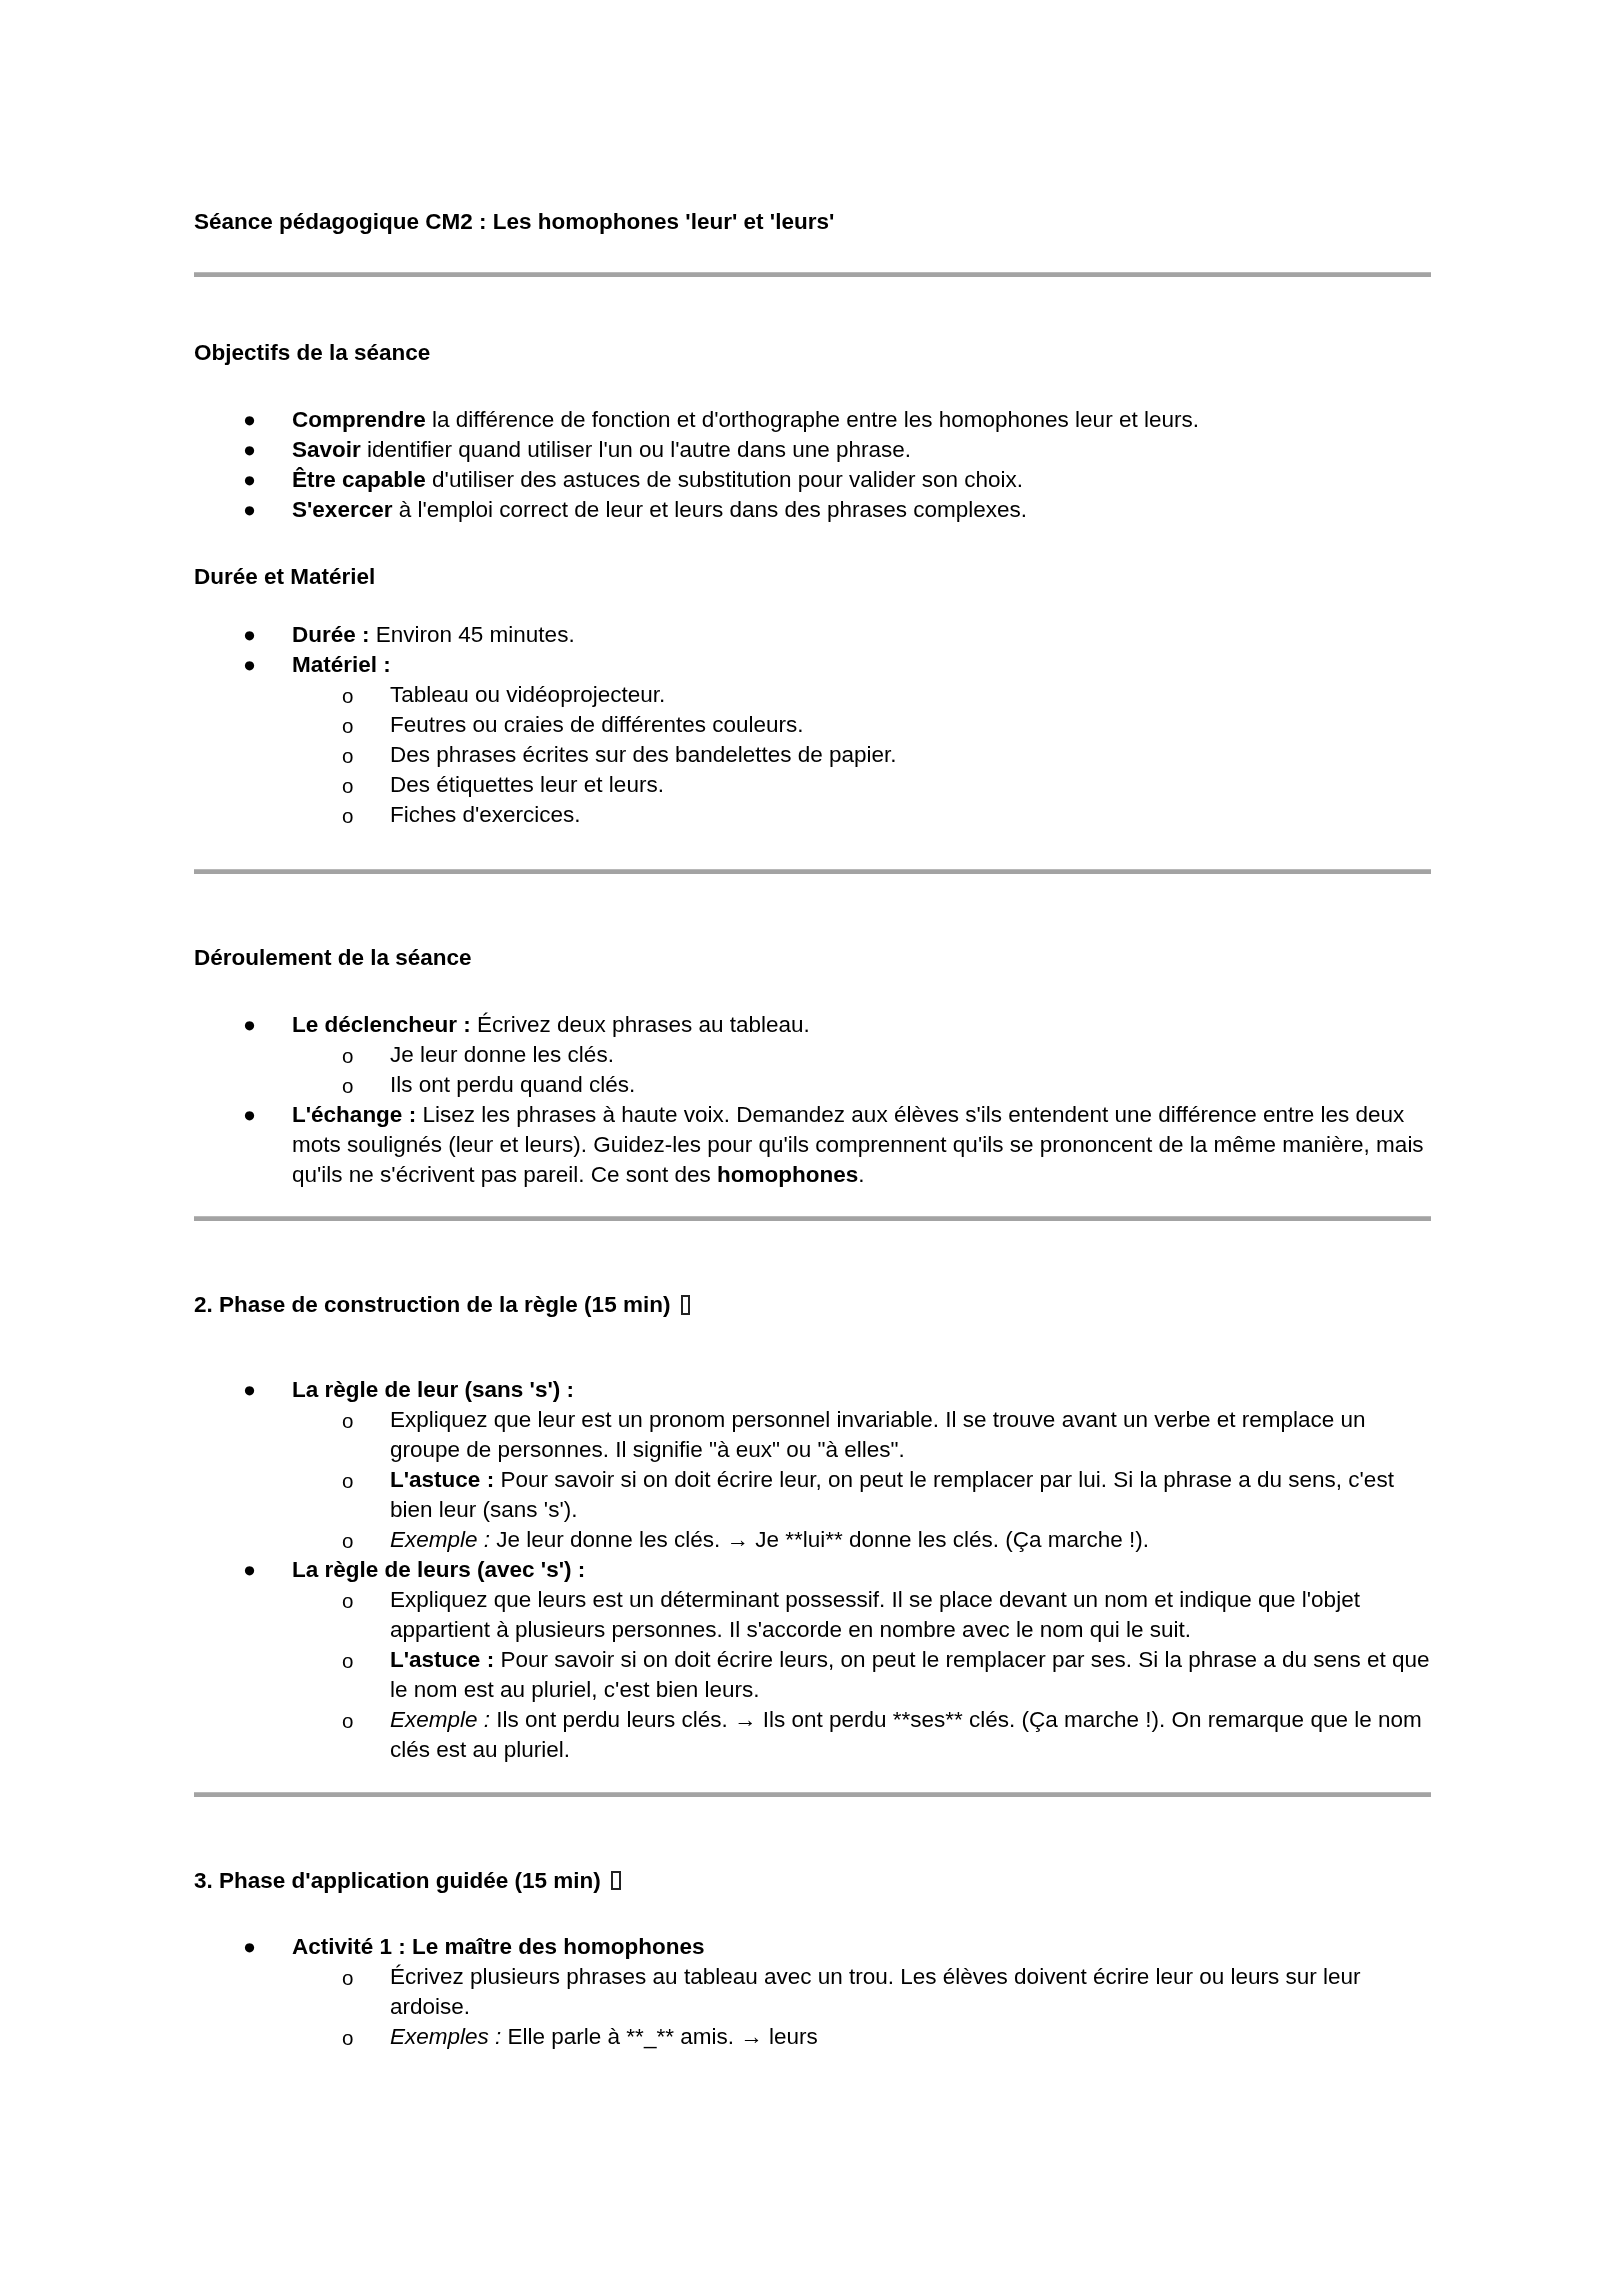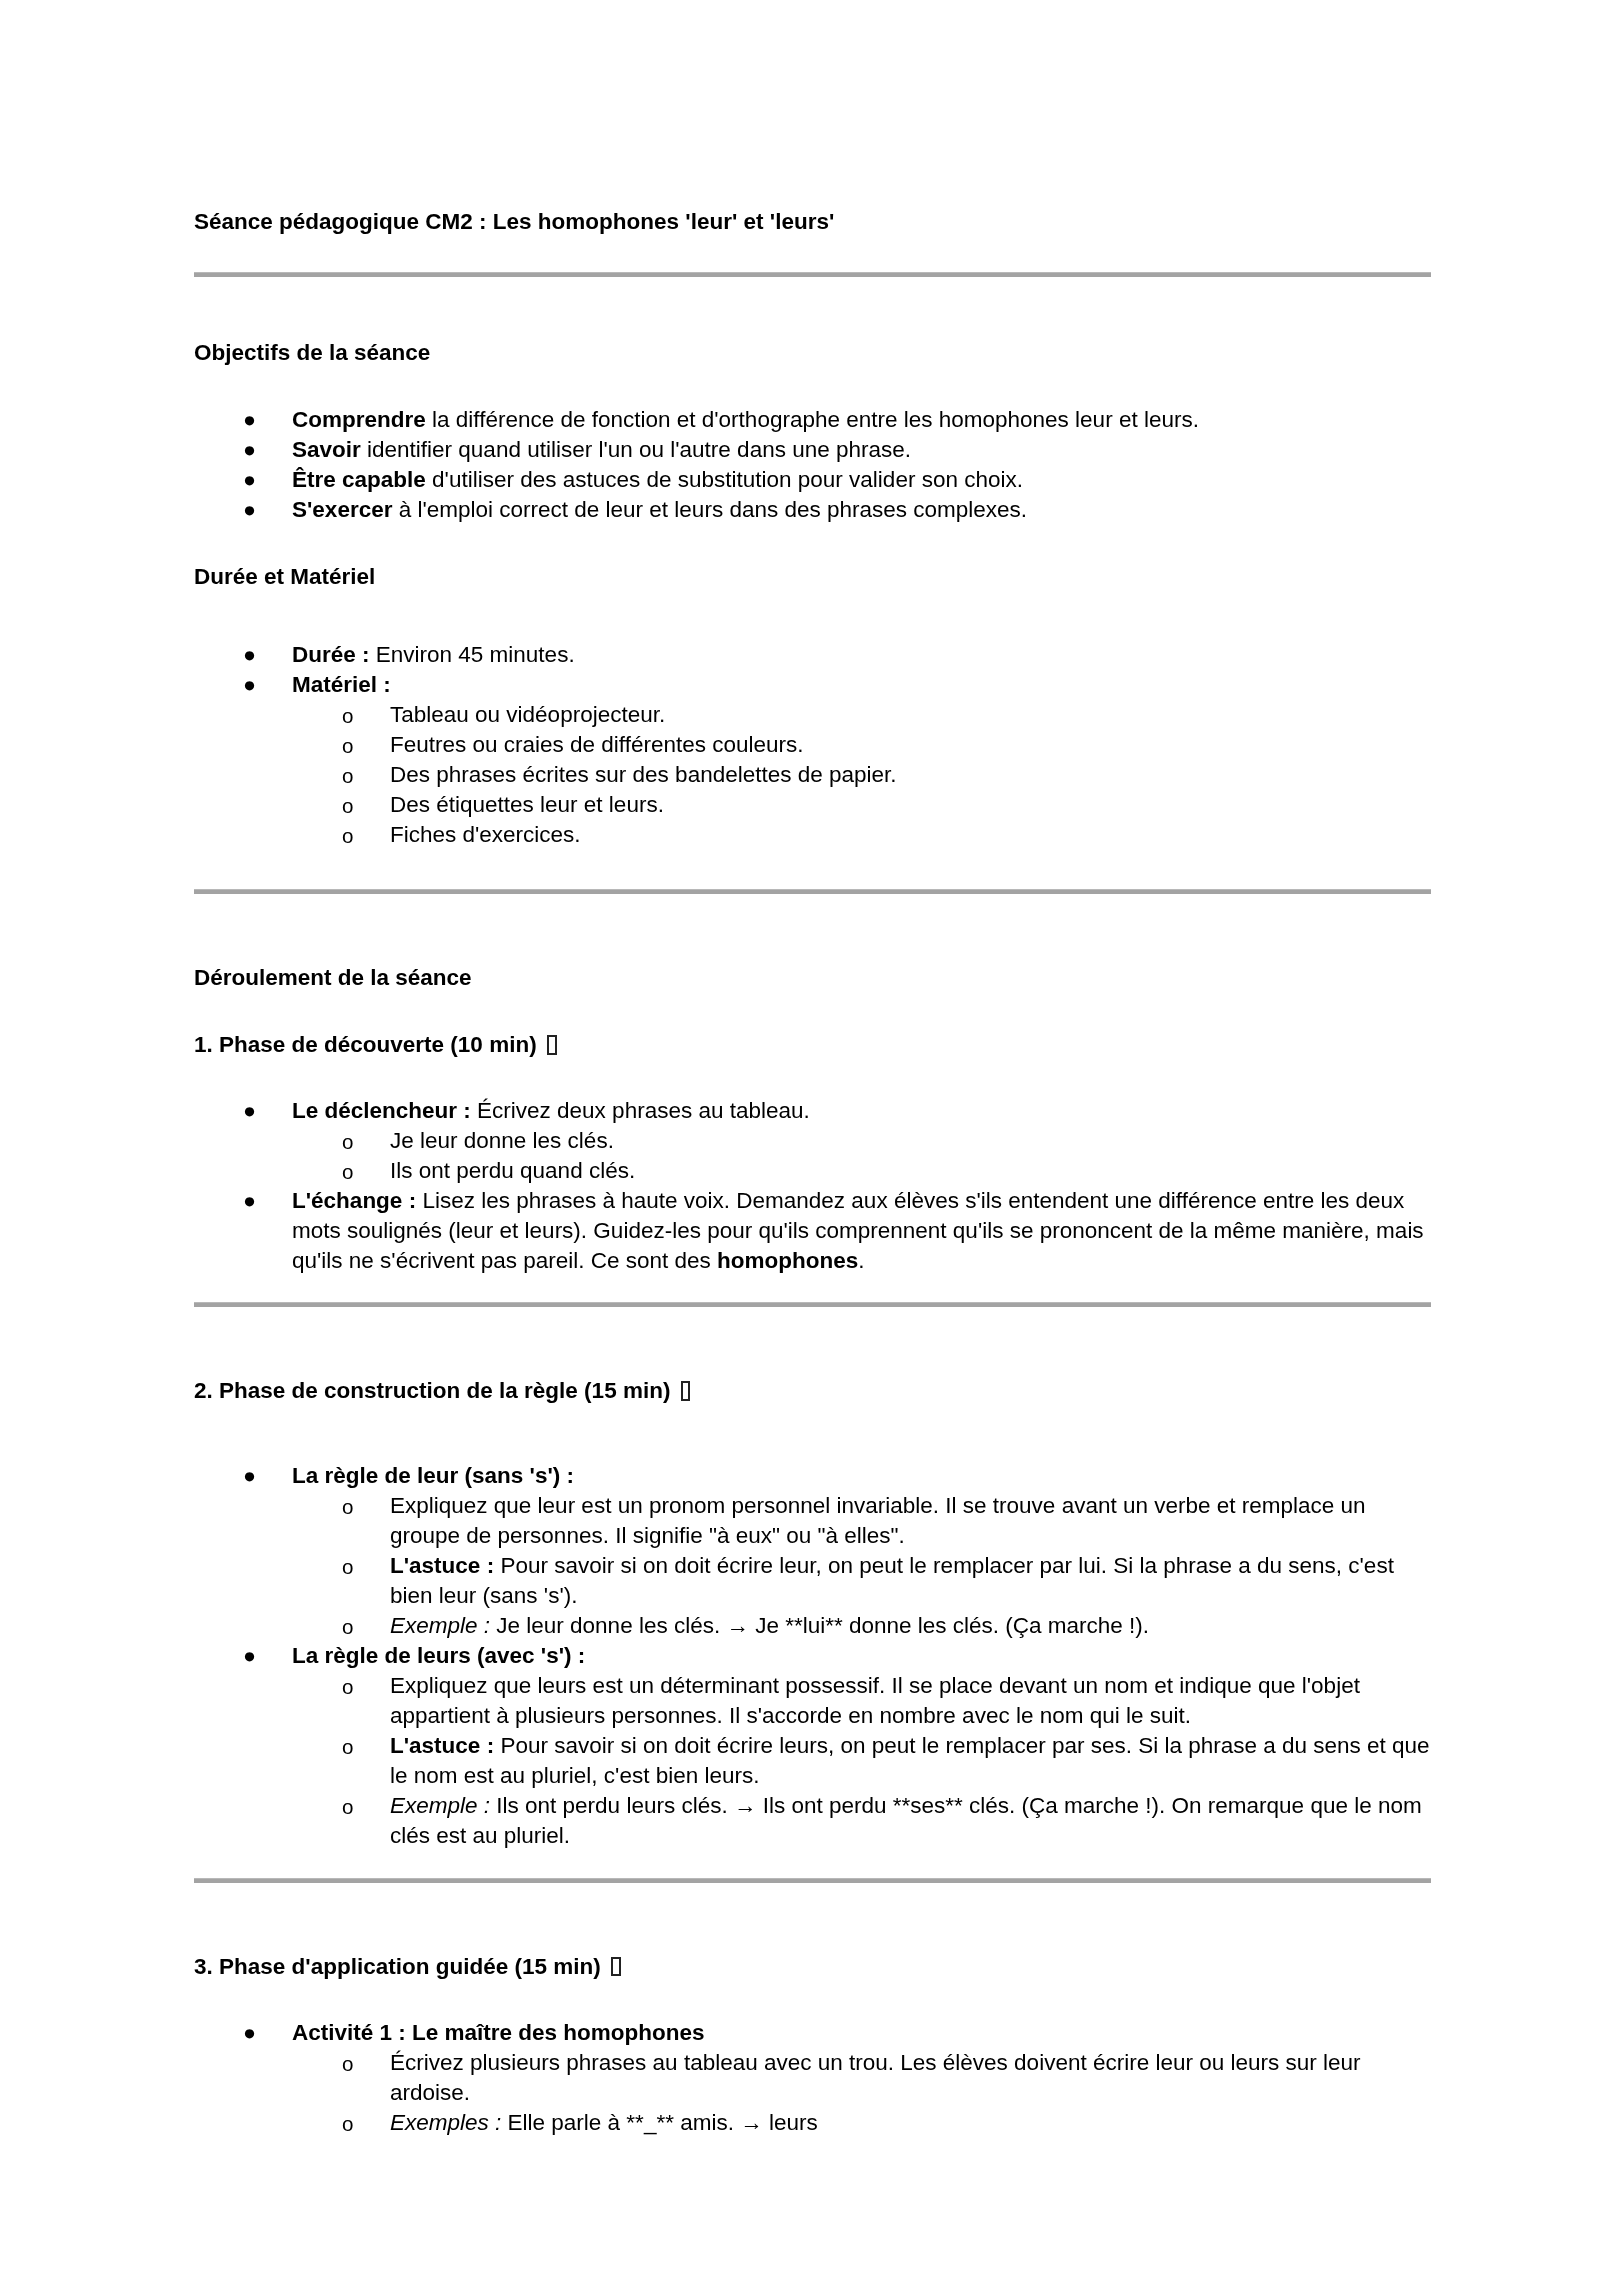--- a/index.html
+++ b/index.html
@@ -32,38 +32,37 @@
   <div class="rule" style="margin-bottom:61px;"></div>
 
   <p class="h sec-h" style="">Objectifs de la séance</p>
   <ul class="l1" style="margin-bottom:37px;">
     <li><span class="b1">●</span><b>Comprendre</b><span> la différence de fonction et d'orthographe entre les homophones leur et leurs.</span></li>
     <li><span class="b1">●</span><b>Savoir</b><span> identifier quand utiliser l'un ou l'autre dans une phrase.</span></li>
     <li><span class="b1">●</span><b>Être capable</b><span> d'utiliser des astuces de substitution pour valider son choix.</span></li>
     <li><span class="b1">●</span><b>S'exercer</b><span> à l'emploi correct de leur et leurs dans des phrases complexes.</span></li>
   </ul>
 
-  <p class="h sec-h" style="margin-bottom:48px;">Durée et Matériel</p>
+  <p class="h sec-h" style="margin-bottom:28px;">Durée et Matériel</p>
   <ul class="l1" style="margin-bottom:39px;">
     <li><span class="b1">●</span><b>Durée :</b><span> Environ 45 minutes.</span></li>
     <li><span class="b1">●</span><b>Matériel :</b>
       <ul class="l2">
         <li><span class="b2">o</span><span>Tableau ou vidéoprojecteur.</span></li>
         <li><span class="b2">o</span><span>Feutres ou craies de différentes couleurs.</span></li>
         <li><span class="b2">o</span><span>Des phrases écrites sur des bandelettes de papier.</span></li>
         <li><span class="b2">o</span><span>Des étiquettes leur et leurs.</span></li>
         <li><span class="b2">o</span><span>Fiches d'exercices.</span></li>
       </ul>
     </li>
   </ul>
   <div class="rule" style="margin-bottom:69px;"></div>
 
   <p class="h sec-h" style="margin-bottom:37px;">Déroulement de la séance</p>
 
-  <p class="h sec-h" style="margin-bottom:36px;"><span>1. Phase de découverte (10 min)</span> <span class="tofu"></span></p>
   <ul class="l1" style="margin-bottom:26.5px;">
     <li><span class="b1">●</span><b>Le déclencheur :</b><span> Écrivez deux phrases au tableau.</span>
       <ul class="l2">
         <li><span class="b2">o</span><span>Je leur donne les clés.</span></li>
         <li><span class="b2">o</span><span>Ils ont perdu quand clés.</span></li>
       </ul>
     </li>
     <li><span class="b1">●</span><b>L'échange :</b><span> Lisez les phrases à haute voix. Demandez aux élèves s'ils entendent une différence entre les deux mots soulignés (leur et leurs). Guidez-les pour qu'ils comprennent qu'ils se prononcent de la même manière, mais qu'ils ne s'écrivent pas pareil. Ce sont des </span><b>homophones</b><span>.</span></li>
   </ul>
   <div class="rule" style="margin-bottom:69px;"></div>

